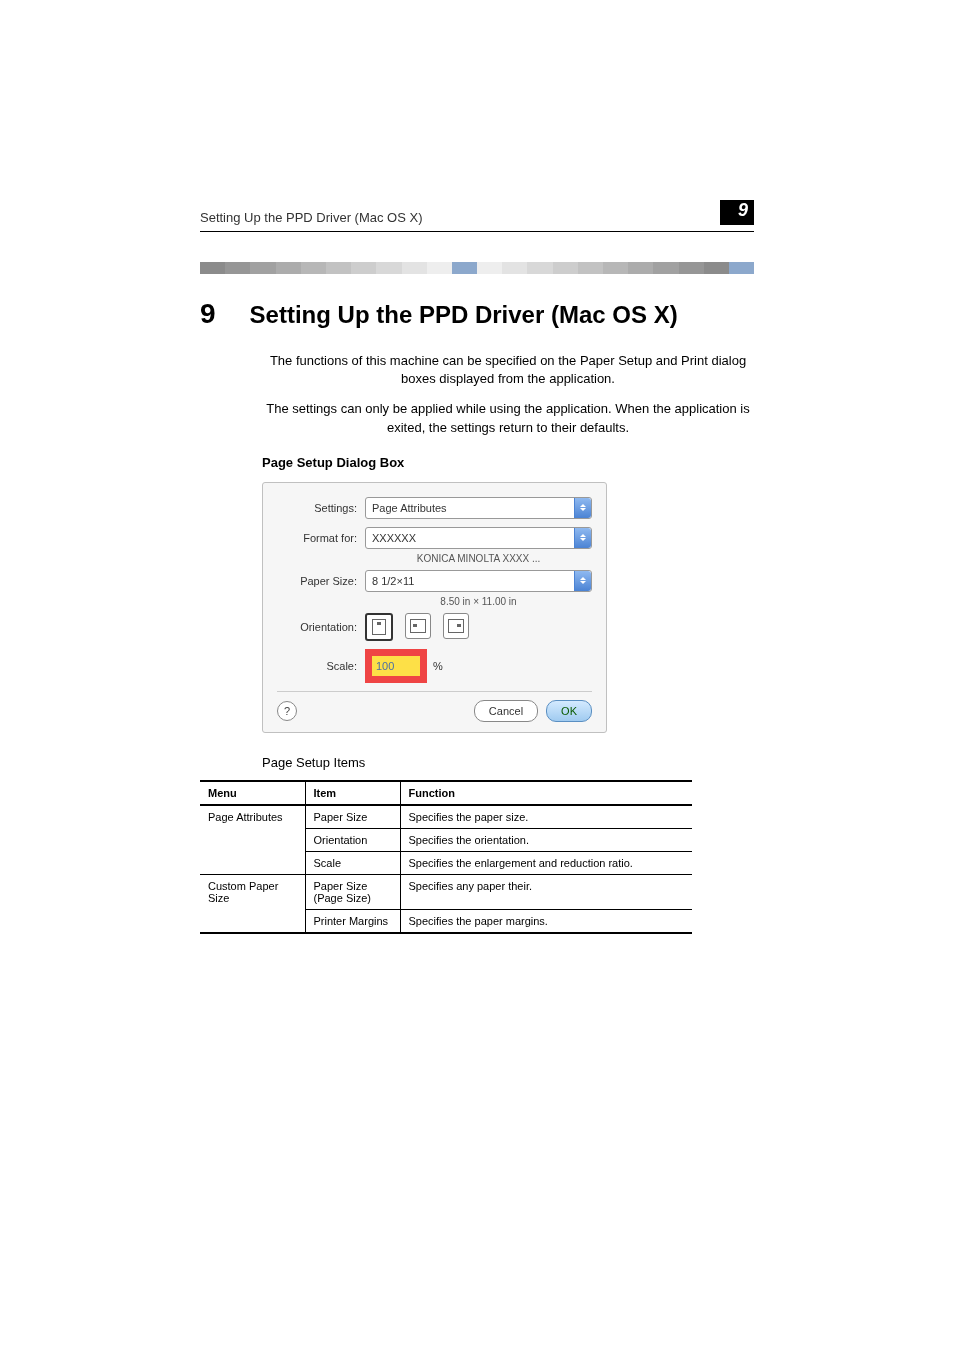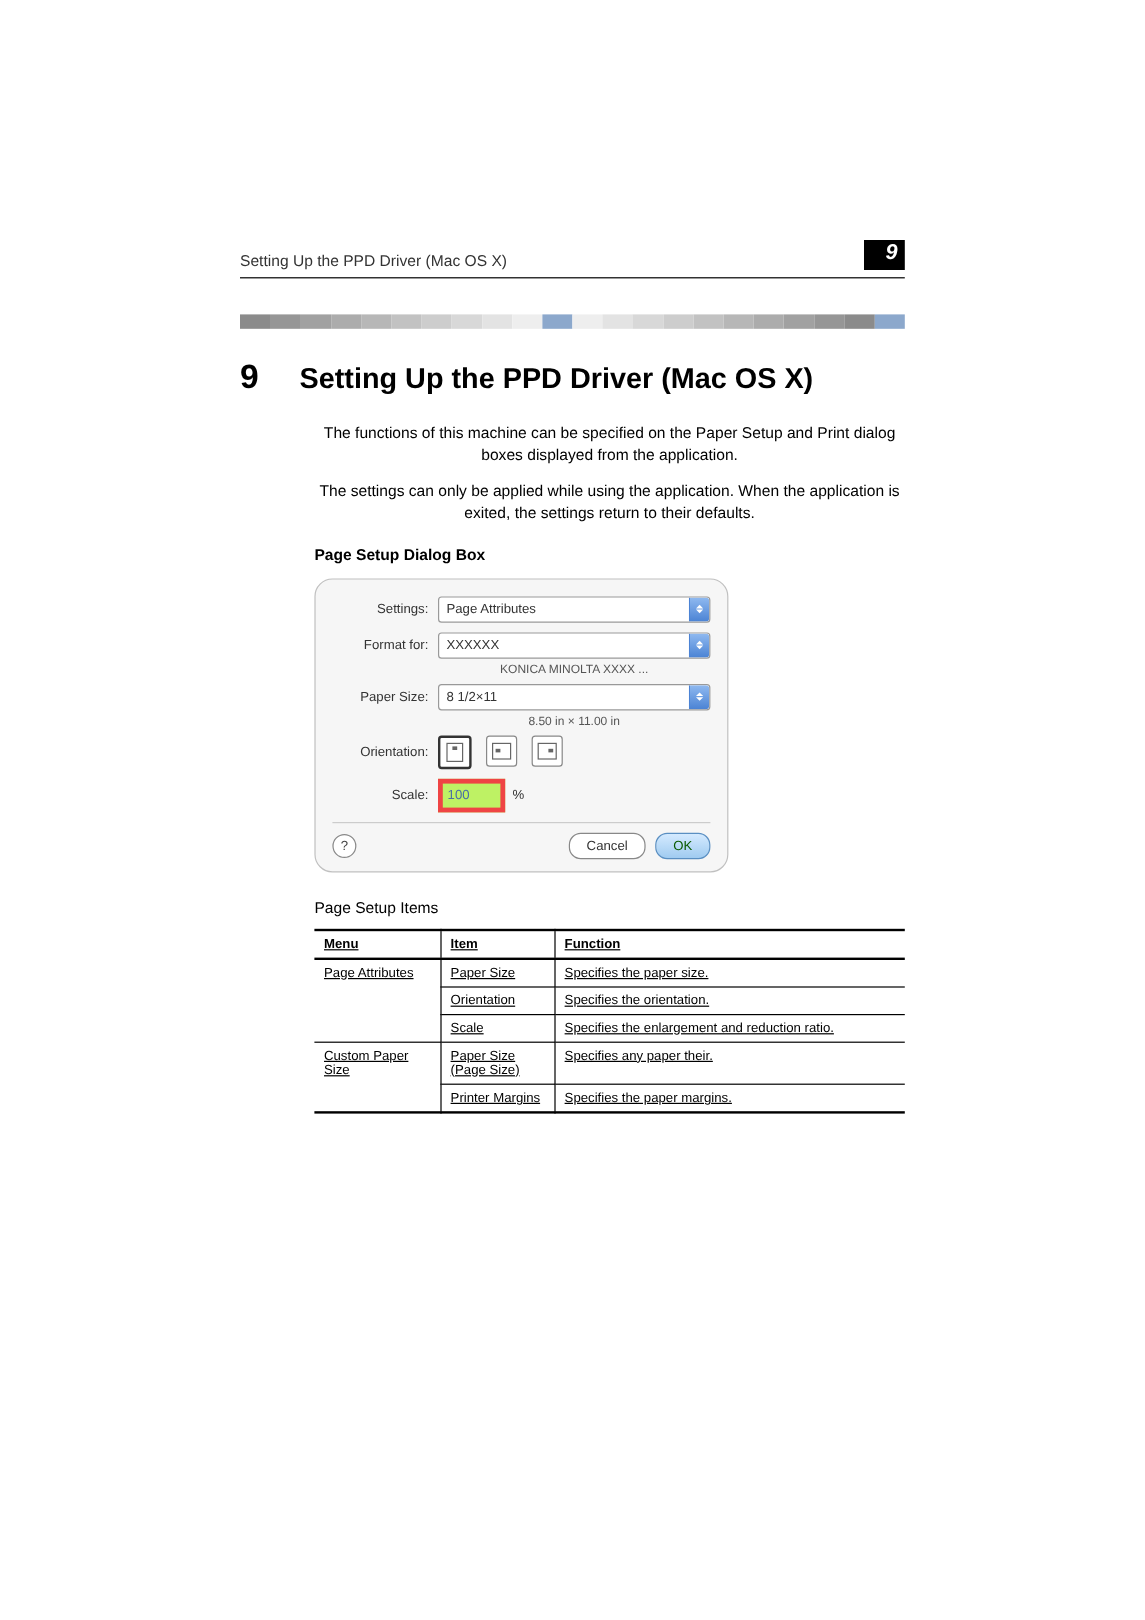--- a/index.html
+++ b/index.html
@@ -85,21 +85,21 @@
     }
     .subhead {
       font-size: 13px;
       font-weight: bold;
       margin: 18px 0 12px 62px;
     }
     .dialog {
       margin-left: 62px;
       width: 315px;
       border: 1px solid #c0c0c0;
-      border-radius: 15px;
+      border-radius: 3px;
       background: #f6f6f6;
       padding: 14px 14px 10px 14px;
       font-size: 11px;
       color: #333;
     }
     .dlg-row {
       display: flex;
       align-items: center;
       margin-bottom: 8px;
     }
@@ -191,22 +191,22 @@
       left: 2px;
     }
     .orient-inner.rland::after {
       left: auto;
       right: 2px;
       top: 4px;
     }
     .scale-input {
       width: 40px;
       height: 20px;
-      background: #bef264;
-      border: 4px solid #ef4444;
+      background: #fde047;
+      border: 7px solid #ef4444;
       display: flex;
       align-items: center;
       padding: 0 4px;
       color: #4a6fa5;
       font-size: 11px;
     }
     .dlg-divider {
       border: none;
       border-top: 1px solid #ccc;
       margin: 8px 0;
@@ -246,25 +246,23 @@
       background: linear-gradient(#d4eaff, #a0cbf0);
       border-color: #5a8fc2;
       color: #0a5a00;
       text-align: center;
     }
     .caption {
       font-size: 13px;
       margin: 22px 0 10px 62px;
     }
     table.items {
-      margin-left: 62px;
       width: 492px;
       border-collapse: collapse;
       font-size: 11px;
-      text-decoration: underline;
     }
     table.items th, table.items td {
       border: 1px solid #000;
       padding: 5px 8px;
       text-align: left;
       vertical-align: top;
     }
     table.items th {
       font-weight: bold;
       background: #fff;

